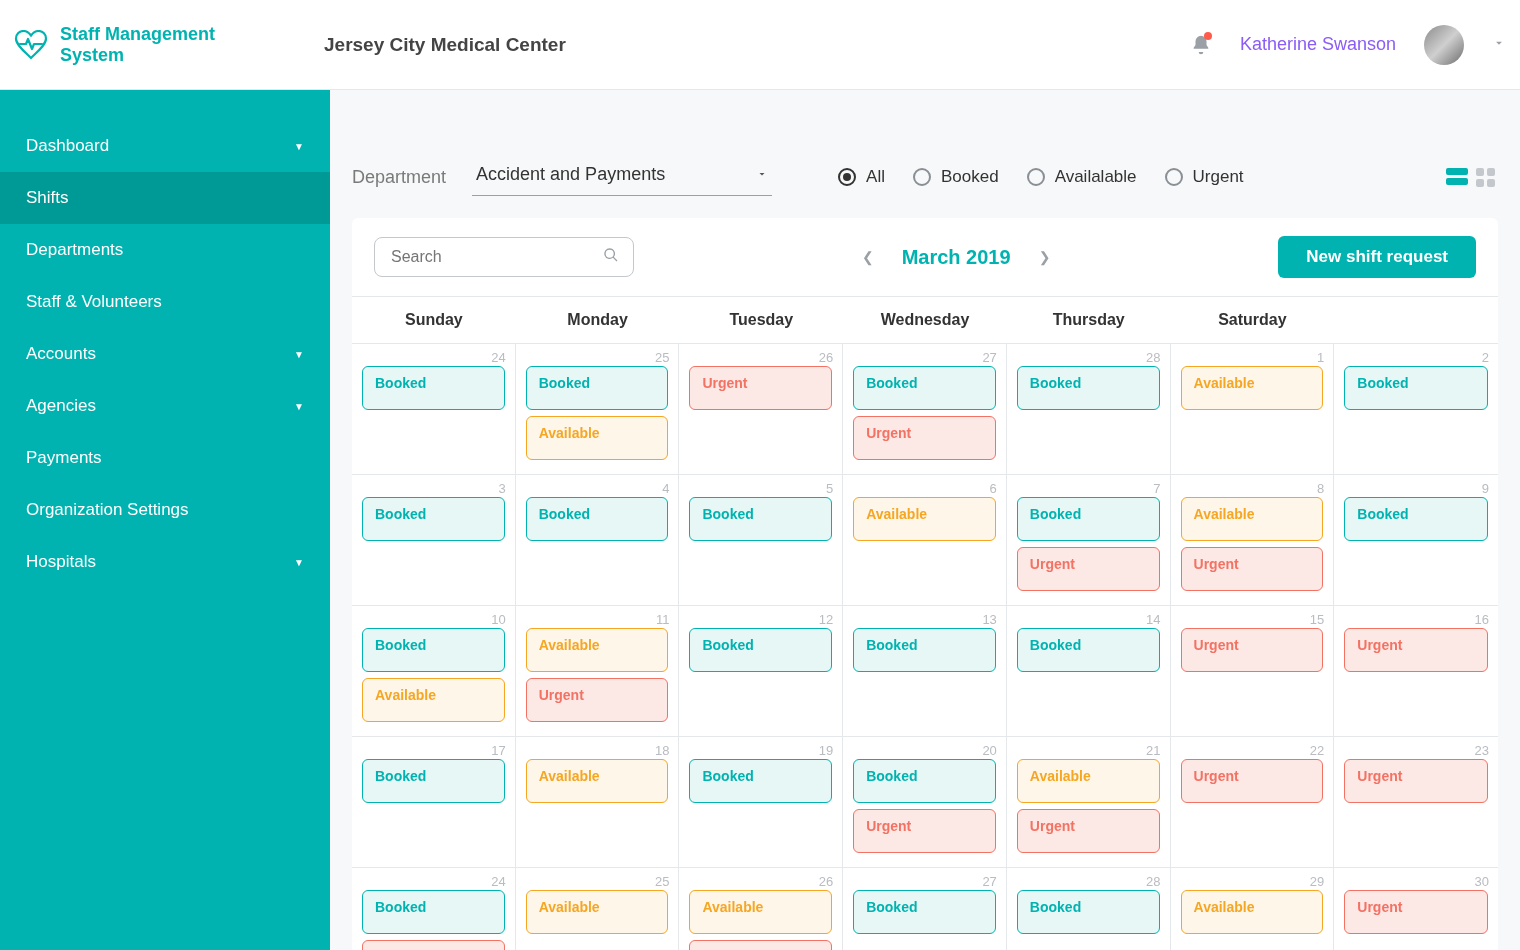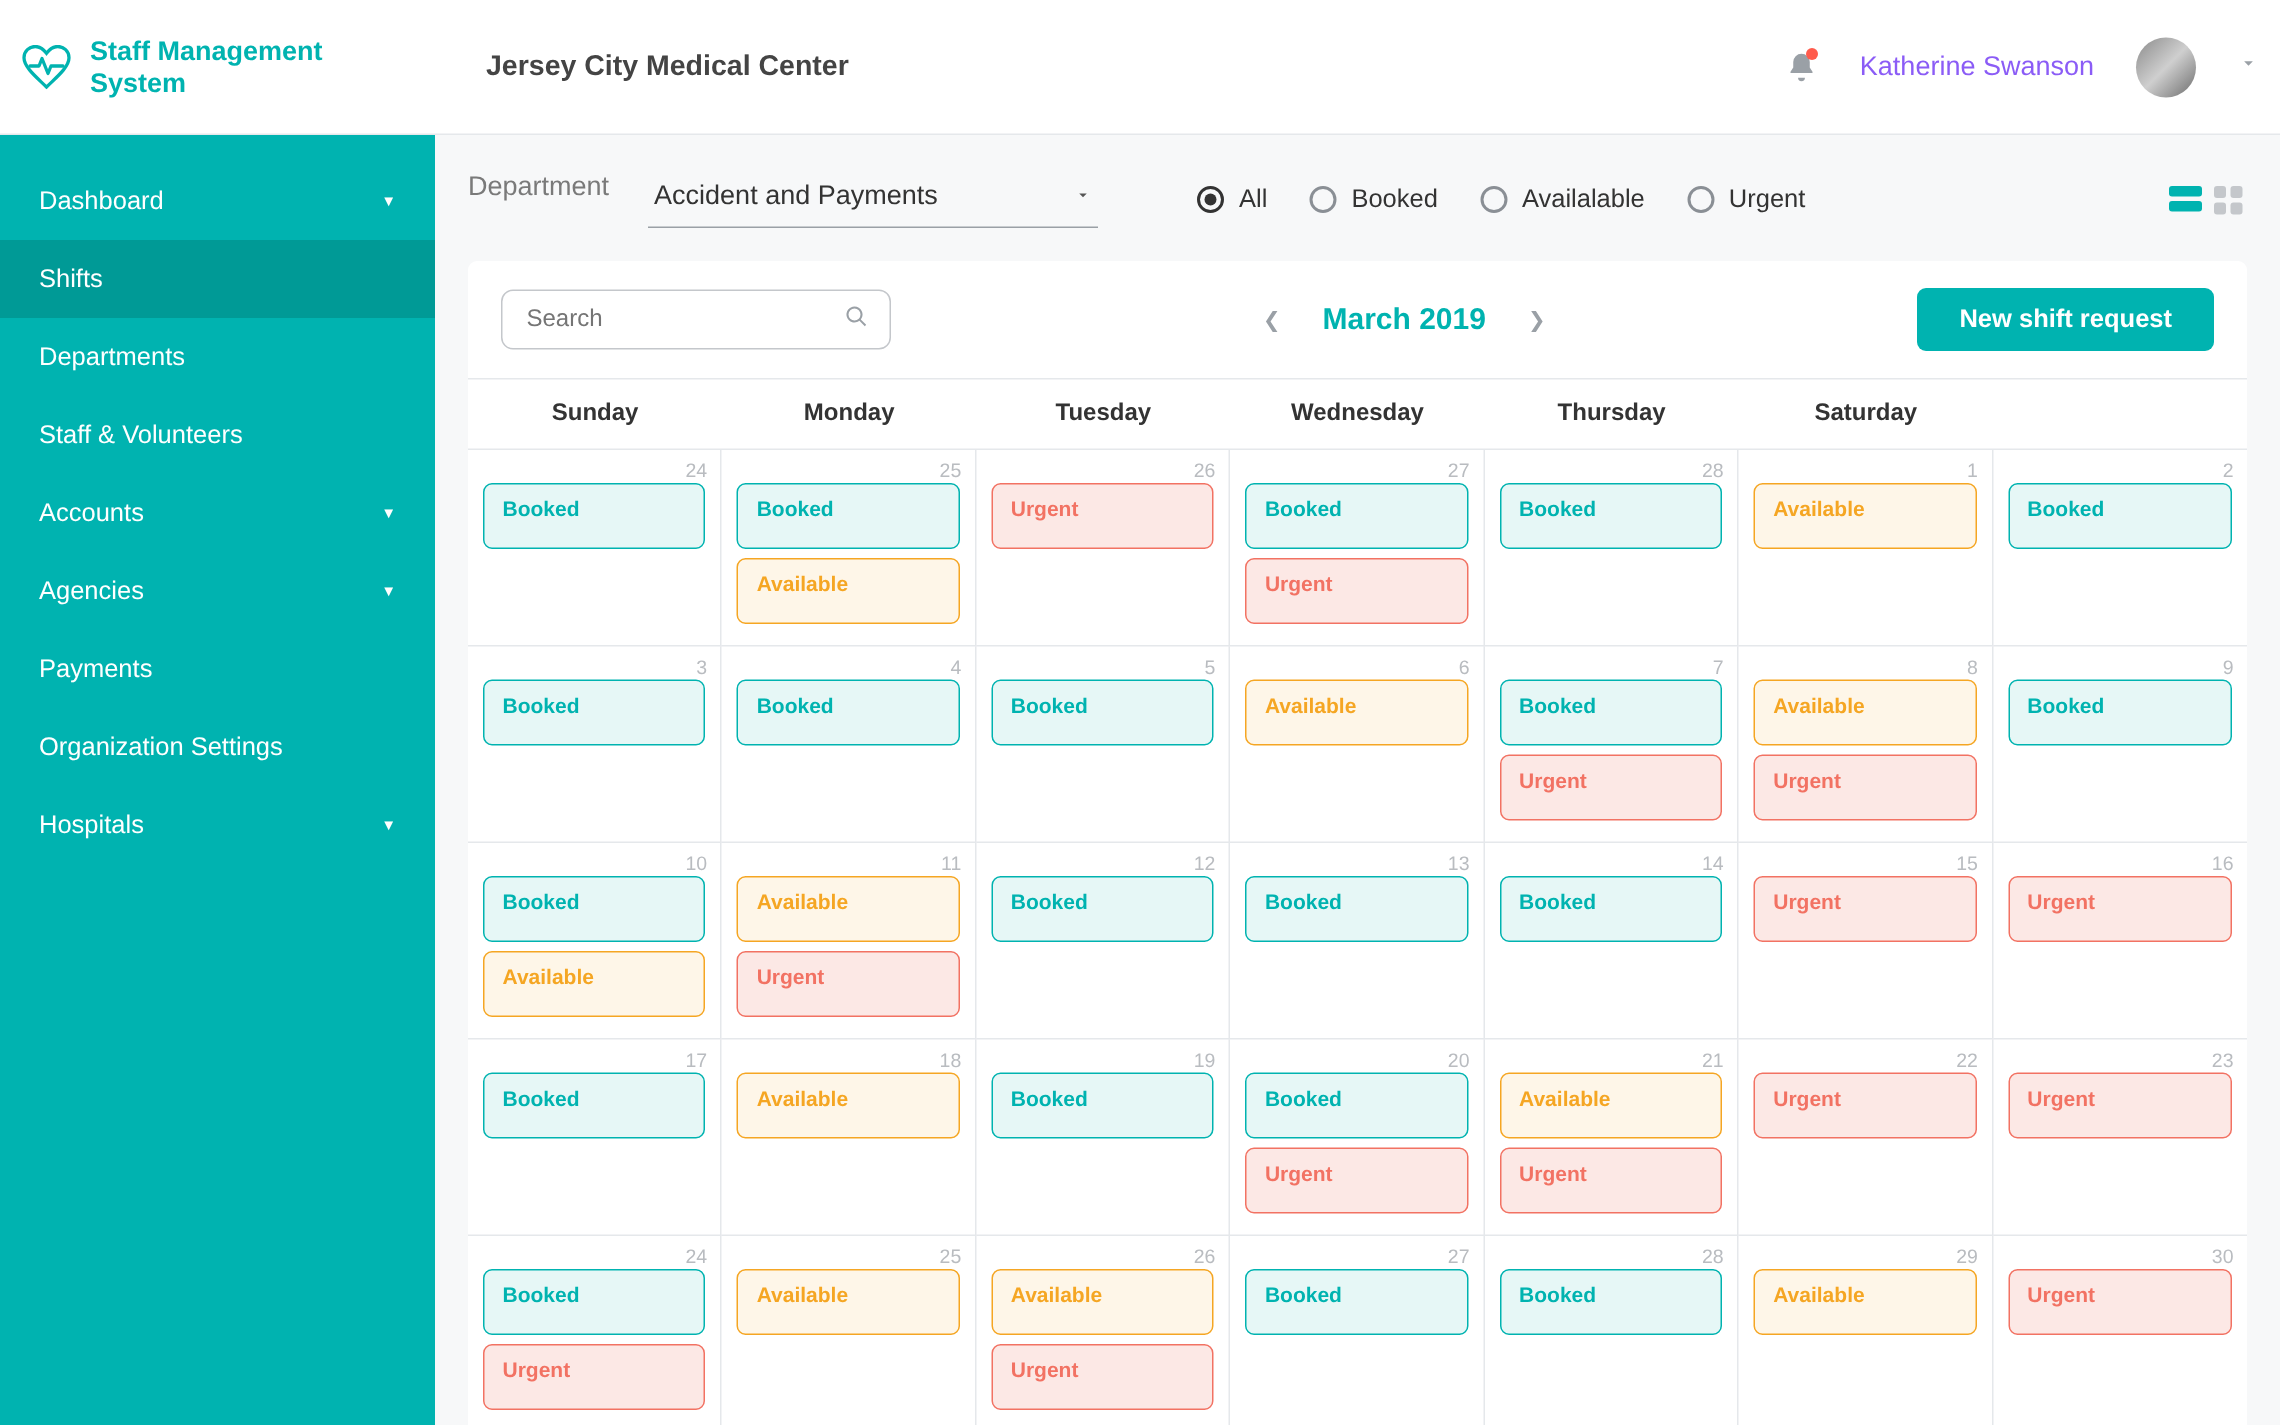--- a/index.html
+++ b/index.html
@@ -25,27 +25,27 @@
   .org-name{font-size:19px;color:#444;font-weight:600;margin-left:40px;flex:1;}
   .hdr-right{display:flex;align-items:center;gap:28px;}
   .bell{position:relative;width:22px;height:22px;}
   .bell svg{display:block;color:#9aa0a6;}
   .bell-dot{position:absolute;top:-2px;right:0;width:8px;height:8px;border-radius:50%;background:#ff5b4c;}
   .user-name{font-size:18px;color:#8b5cf6;font-weight:500;}
   .avatar{width:40px;height:40px;border-radius:50%;background:linear-gradient(135deg,#8a8a8a 0%,#cfcfcf 50%,#6b6b6b 100%);}
   .chevron{color:#9aa0a6;}
   
   .layout{display:flex;height:860px;}
-  .sidebar{width:290px;background:var(--teal);padding-top:18px;}
+  .sidebar{width:330px;background:var(--teal);padding-top:30px;}
   .nav-item{display:flex;align-items:center;justify-content:space-between;padding:16px 26px;color:#fff;font-size:17px;cursor:pointer;}
   .nav-item.active{background:var(--teal-dark);}
   .caret{font-size:10px;color:#fff;}
   
   .main{flex:1;background:var(--page-bg);padding:24px 22px 0 22px;overflow:hidden;}
-  .top-controls{display:flex;gap:26px;margin-bottom:22px;}
+  .top-controls{display:flex;align-items:center;gap:26px;margin-bottom:22px;margin-top:44px;}
   .dept-label{color:var(--gray-text);font-size:18px;}
   .dept-select{display:flex;align-items:center;justify-content:space-between;width:300px;border-bottom:1px solid #9aa0a6;padding:6px 4px 10px 4px;color:#333;font-size:18px;cursor:pointer;}
   .filters{display:flex;align-items:center;gap:28px;margin-left:40px;}
   .radio{display:flex;align-items:center;gap:10px;cursor:pointer;}
   .radio-circle{width:18px;height:18px;border:2px solid #8a8f95;border-radius:50%;display:flex;align-items:center;justify-content:center;}
   .radio.active .radio-circle{border-color:#333;}
   .radio-dot{width:8px;height:8px;border-radius:50%;background:#333;display:none;}
   .radio.active .radio-dot{display:block;}
   .radio-label{font-size:17px;color:#333;}
   .view-toggle{margin-left:auto;display:flex;gap:8px;align-items:center;}

